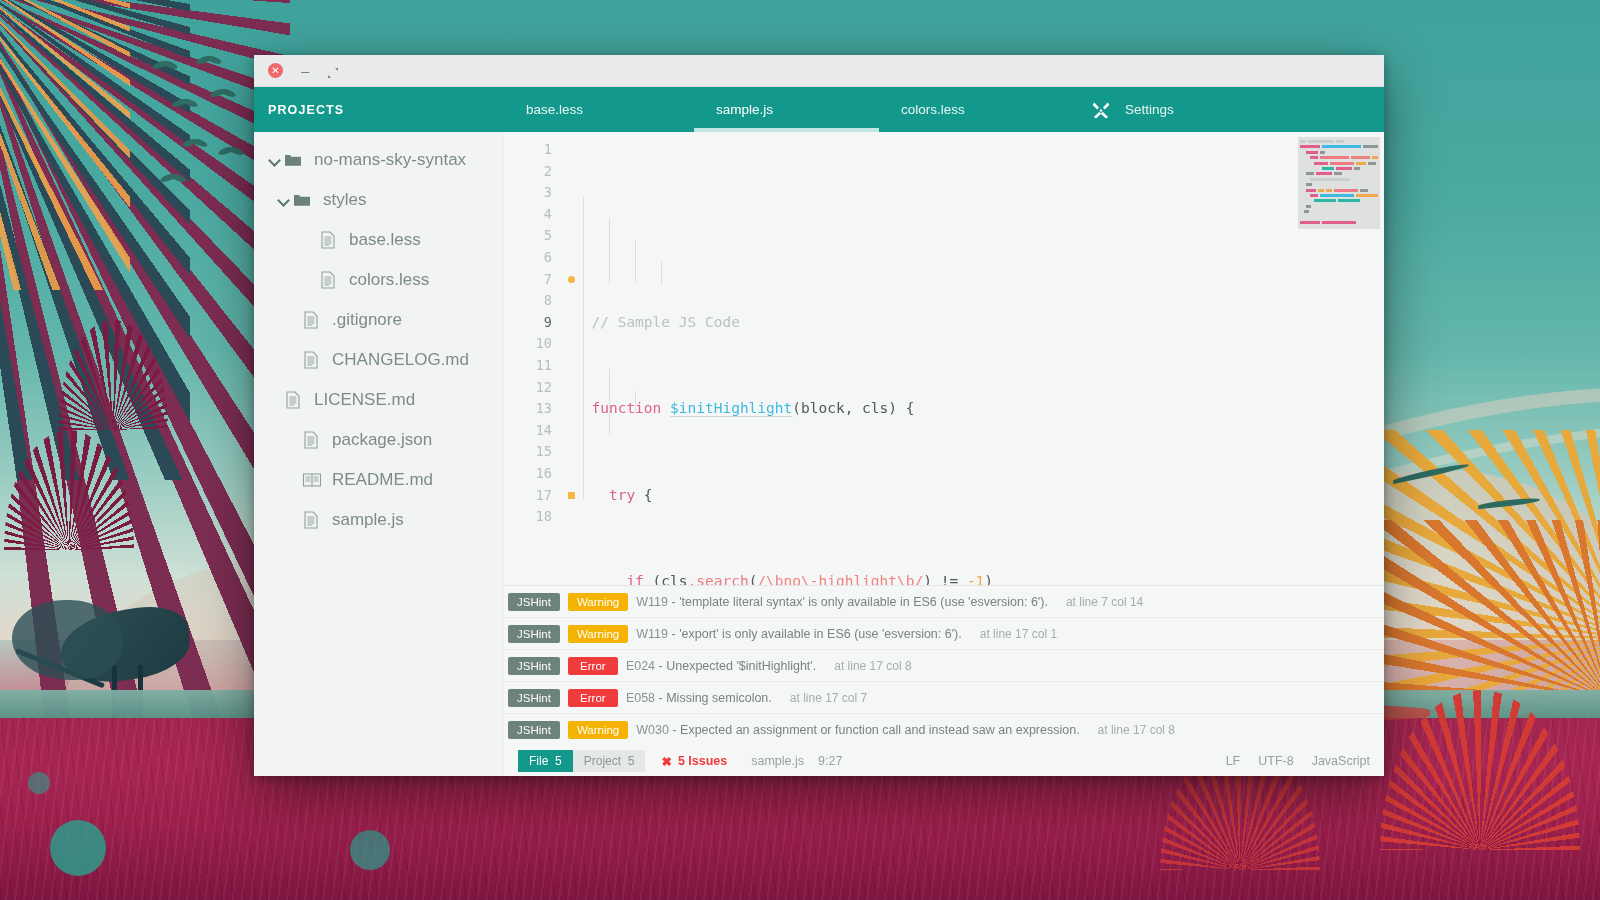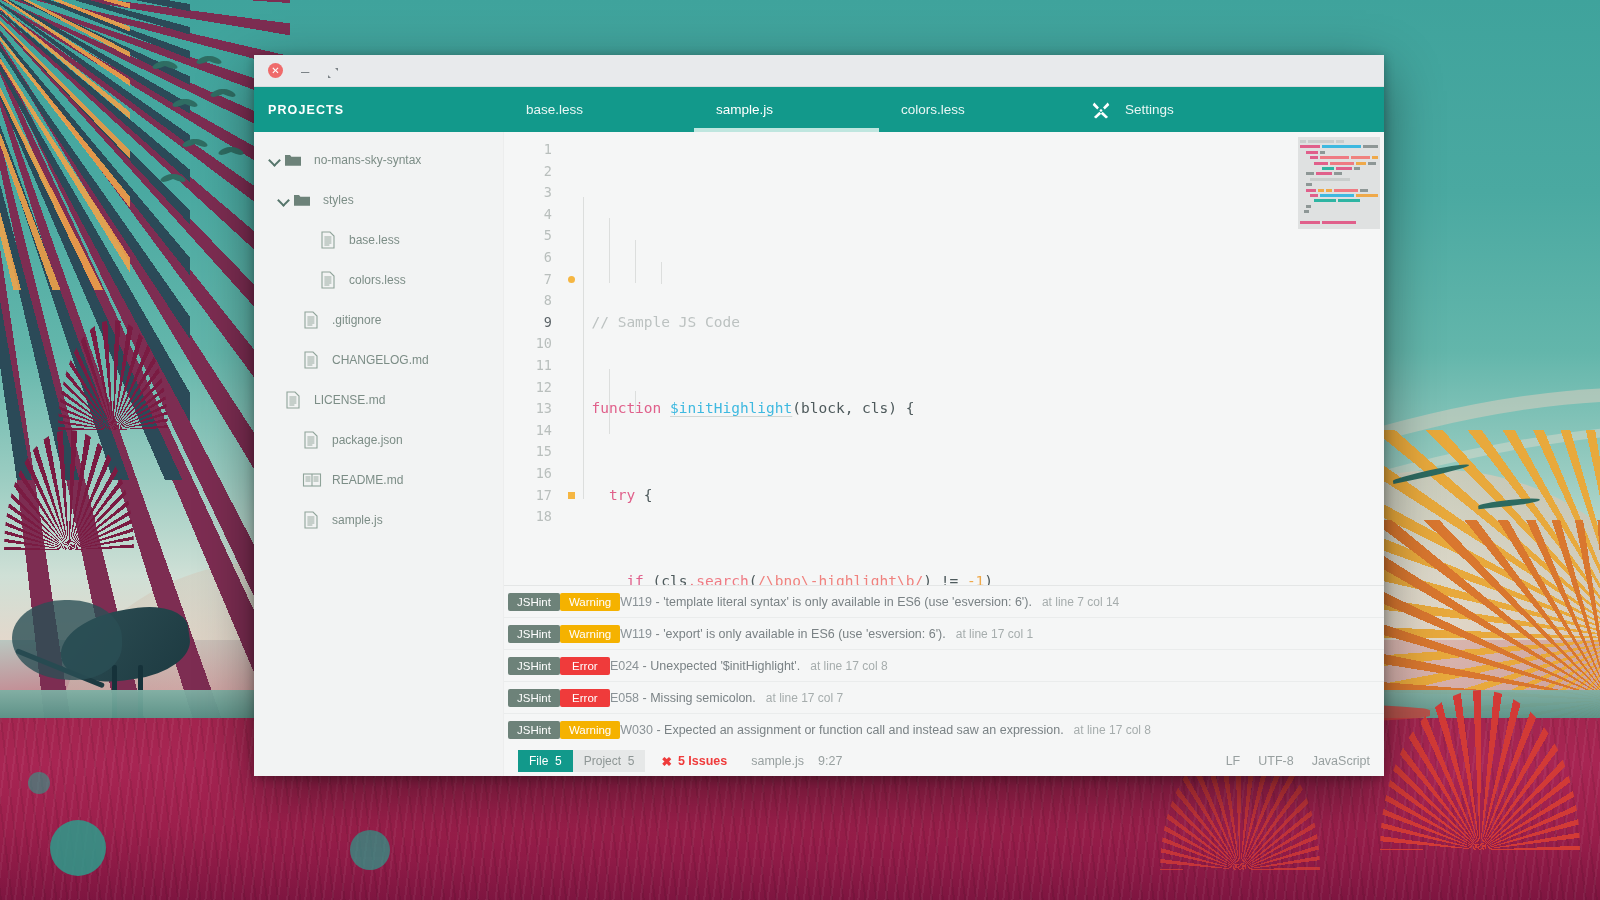--- a/index.html
+++ b/index.html
@@ -107,21 +107,21 @@
   #settings-icon { width:20px; height:20px; display:inline-block; }
 
   
   #body { flex:1; display:flex; min-height:0; }
 
   
   #tree {
     width:250px; flex:0 0 250px; background:#f2f3f3; padding-top:8px; overflow:hidden;
     border-right:1px solid #eceded;
   }
-  .tnode { display:flex; align-items:center; height:40px; color:#7c8d86; font-size:12px; cursor:pointer; }
+  .tnode { display:flex; align-items:center; height:40px; color:#7c8d86; font-size:17px; cursor:pointer; }
   .chev { width:14px; height:14px; margin-right:2px; display:inline-block; position:relative; }
   .chev::after {
     content:""; position:absolute; left:2px; top:3px; width:7px; height:7px;
     border-right:2px solid #56756b; border-bottom:2px solid #56756b; transform: rotate(45deg);
   }
   .ticon { width:18px; height:18px; margin-right:12px; flex:0 0 18px; }
   .tlabel { overflow:hidden; text-overflow:ellipsis; white-space:nowrap; }
 
   
   #editorwrap { flex:1; display:flex; flex-direction:column; min-width:0; background:#f5f6f6; }
@@ -155,21 +155,21 @@
 
   
   #minimap { width:92px; flex:0 0 92px; background:#f5f6f6; padding:5px 4px 0 6px; overflow:hidden; }
   #mmbox { background:#dfe1e1; padding:3px 2px; }
   .mmline { height:3px; margin-bottom:2.4px; display:flex; gap:2px; }
   .mmseg { height:3px; }
 
   
   #linter { flex:0 0 auto; background:#f5f6f6; border-top:1px solid #e4e6e6; }
   .lrow {
-    display:flex; align-items:center; height:32px; padding-left:4px; 
+    display:flex; align-items:center; height:32px; padding-left:4px; gap:8px;
     border-bottom:1px solid #eaecec; font-size:12.5px;
   }
   .badge-src {
     background:#6d8279; color:#fff; font-size:11.5px; padding:3px 9px; border-radius:2px; min-width:50px; text-align:center;
   }
   .badge-sev { color:#fff; font-size:11.5px; padding:3px 9px; border-radius:2px; min-width:50px; text-align:center; }
   .sev-warning { background:#f5b200; }
   .sev-error { background:#ef3b3b; }
   .lmsg { color:#7a8285; }
   .lmsg .code { color:#8a9296; }

